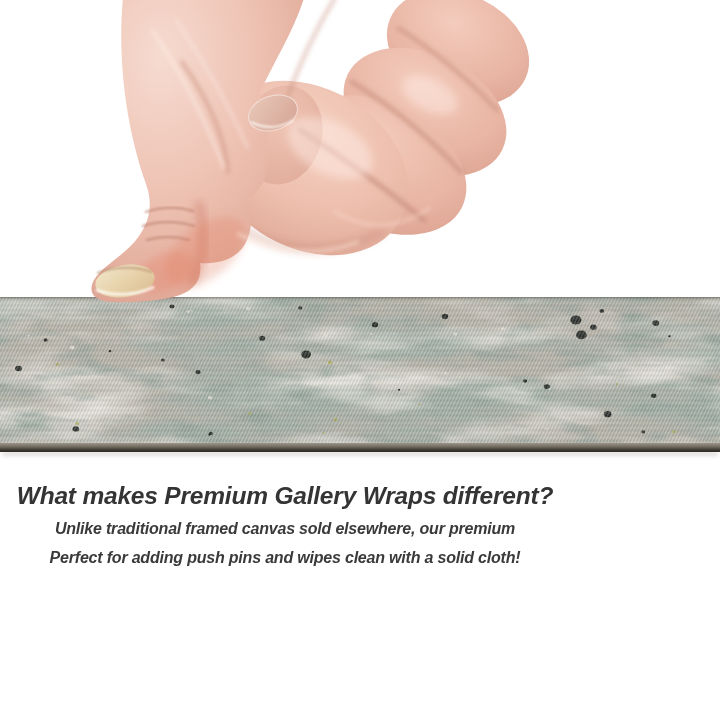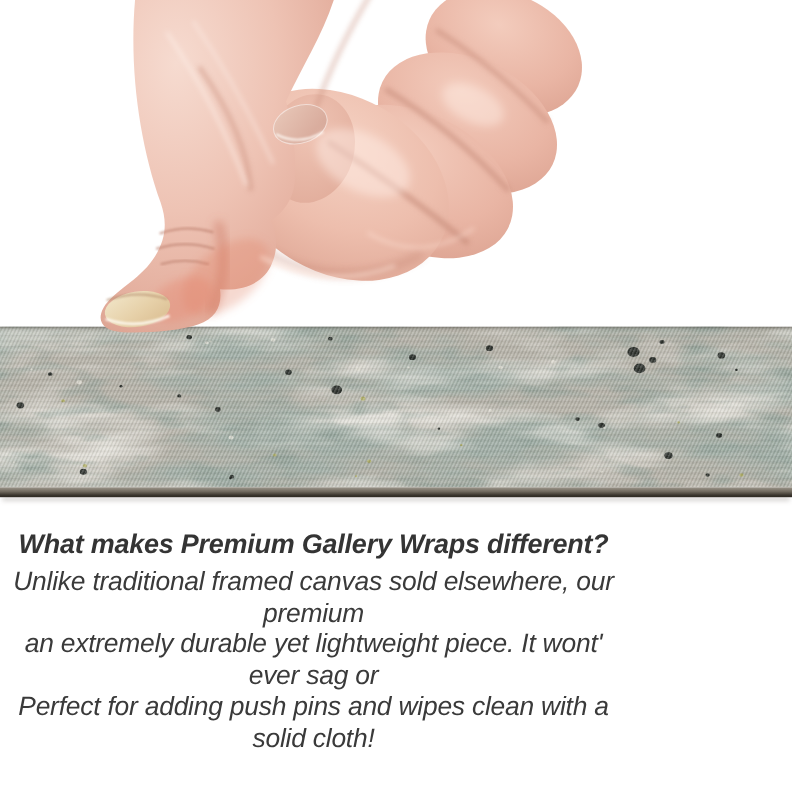--- a/index.html
+++ b/index.html
@@ -38,21 +38,21 @@
   
   .info{
     position:absolute;left:0;top:480px;width:570px;text-align:center;
     color:#3a3a3a;font-style:italic;
   }
   .heading{
     font-size:24.5px;font-weight:600;line-height:31px;letter-spacing:-0.2px;
     color:#343434;margin:0 0 4px 0;
   }
   .body-line{
-    font-size:24px;font-weight:400;line-height:28.6px;letter-spacing:-0.2px;
+    font-size:16px;font-weight:700;line-height:28.6px;letter-spacing:-0.2px;
   }
 </style>
 </head>
 <body>
 
 <div class="stage">
 
   <div class="canvas-strip">
     <svg viewBox="0 0 720 146" preserveAspectRatio="none">
       <defs>
@@ -230,17 +230,16 @@
       <path d="M335,212 Q382,240 430,208" stroke="rgba(255,230,218,0.5)" stroke-width="2.5" filter="url(#b2)"></path>
       <ellipse cx="330" cy="148" rx="46" ry="26" transform="rotate(27 330 148)" fill="rgba(255,238,229,0.5)" filter="url(#b3)"></ellipse>
       <ellipse cx="430" cy="95" rx="30" ry="16" transform="rotate(26 430 95)" fill="rgba(255,238,229,0.45)" filter="url(#b3)"></ellipse>
     </g>
   </svg>
 
   <div class="info">
     <div class="heading">What makes Premium Gallery Wraps different?</div>
     <div class="body">
       <div class="body-line">Unlike traditional framed canvas sold elsewhere, our premium</div>
-      <div class="body-line">an extremely durable yet lightweight piece. It wont' ever sag or</div>
       <div class="body-line">Perfect for adding push pins and wipes clean with a solid cloth!</div>
     </div>
   </div>
 </div>
 
 </body></html>

